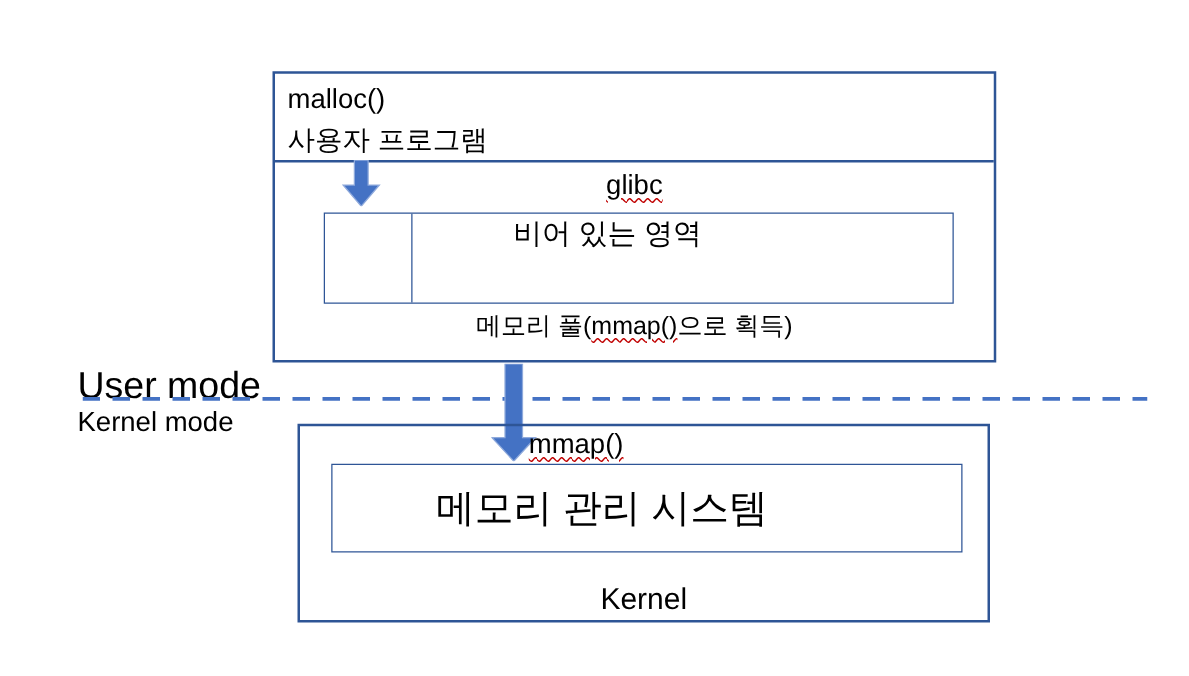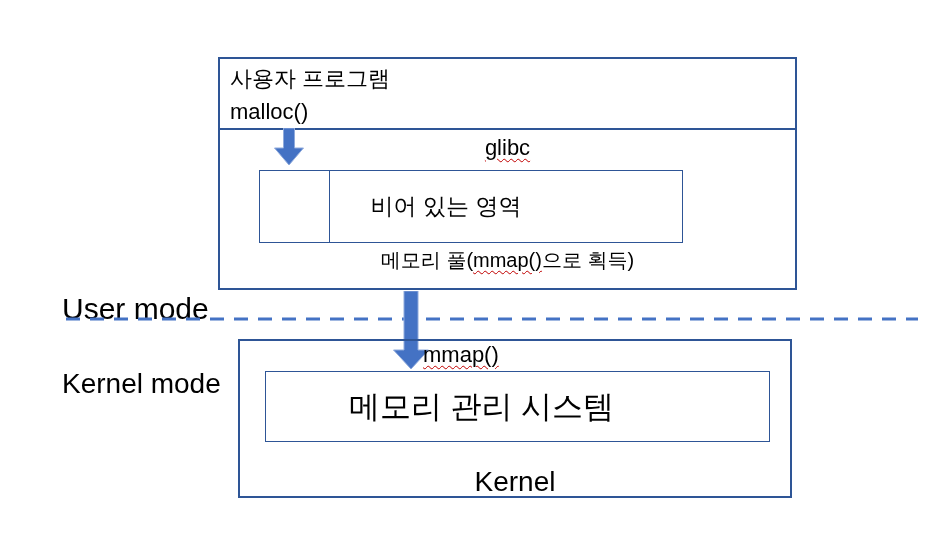--- a/index.html
+++ b/index.html
@@ -9,55 +9,55 @@
   }
   .abs{position:absolute;}
   .box{position:absolute;border:2px solid #2e5596;background:transparent;box-sizing:border-box;}
   .thinbox{position:absolute;border:1.5px solid #2e5596;background:transparent;box-sizing:border-box;}
 
   
   .user-box{left:218px;top:57px;width:579px;height:233px;}
   .user-band{position:absolute;left:10px;top:3px;font-size:22px;line-height:33px;}
   .band-divider{position:absolute;left:0;top:69px;width:100%;border-top:2px solid #2e5596;}
   .glibc-row{position:absolute;left:0;top:76px;width:100%;text-align:center;font-size:22px;}
-  .pool-box{left:39px;top:111px;width:424px;height:73px;display:flex;align-items:center;justify-content:center;}
+  .pool-box{left:39px;top:111px;width:504px;height:73px;display:flex;align-items:flex-start;justify-content:center;}
   .pool-divider{position:absolute;left:69px;top:0;height:100%;border-left:1.5px solid #2e5596;}
   .free-area{font-size:23px;transform:translateX(-25px);}
   .pool-caption{position:absolute;left:0;top:188px;width:100%;text-align:center;font-size:20px;}
 
   
   .user-mode{left:62px;top:292px;font-size:30px;}
-  .kernel-mode{left:62px;top:325px;font-size:28px;margin-top:43px;}
+  .kernel-mode{left:62px;top:325px;font-size:22px;}
   .dash-line{left:66px;top:316px;}
 
   
   .kernel-box{left:238px;top:339px;width:554px;height:159px;}
   .mmap-label{position:absolute;left:183px;top:1px;font-size:22px;}
   .mgmt-box{left:25px;top:30px;width:505px;height:71px;display:flex;align-items:center;justify-content:center;}
   .mgmt-label{font-size:31px;transform:translateX(-36px);}
-  .kernel-label{position:absolute;left:0;top:125px;width:100%;text-align:center;font-size:28px;}
+  .kernel-label{position:absolute;left:0;top:125px;width:100%;text-align:center;font-size:24px;}
 
   .squiggle{
     text-decoration-line:underline;
     text-decoration-style:wavy;
     text-decoration-color:#c00000;
     text-decoration-thickness:1px;
     text-underline-offset:3px;
   }
   svg{display:block;}
 </style>
 </head>
 <body>
 
 <div class="stage">
 
   <div class="box user-box">
     <div class="user-band">
+      <div>malloc()</div>
       <div>사용자 프로그램</div>
-      <div>malloc()</div>
     </div>
     <div class="band-divider"></div>
     <div class="glibc-row">
       <span class="squiggle">glibc</span>
     </div>
     <div class="thinbox pool-box">
       <div class="pool-divider"></div>
       <span class="free-area">비어 있는 영역</span>
     </div>
     <div class="pool-caption">

